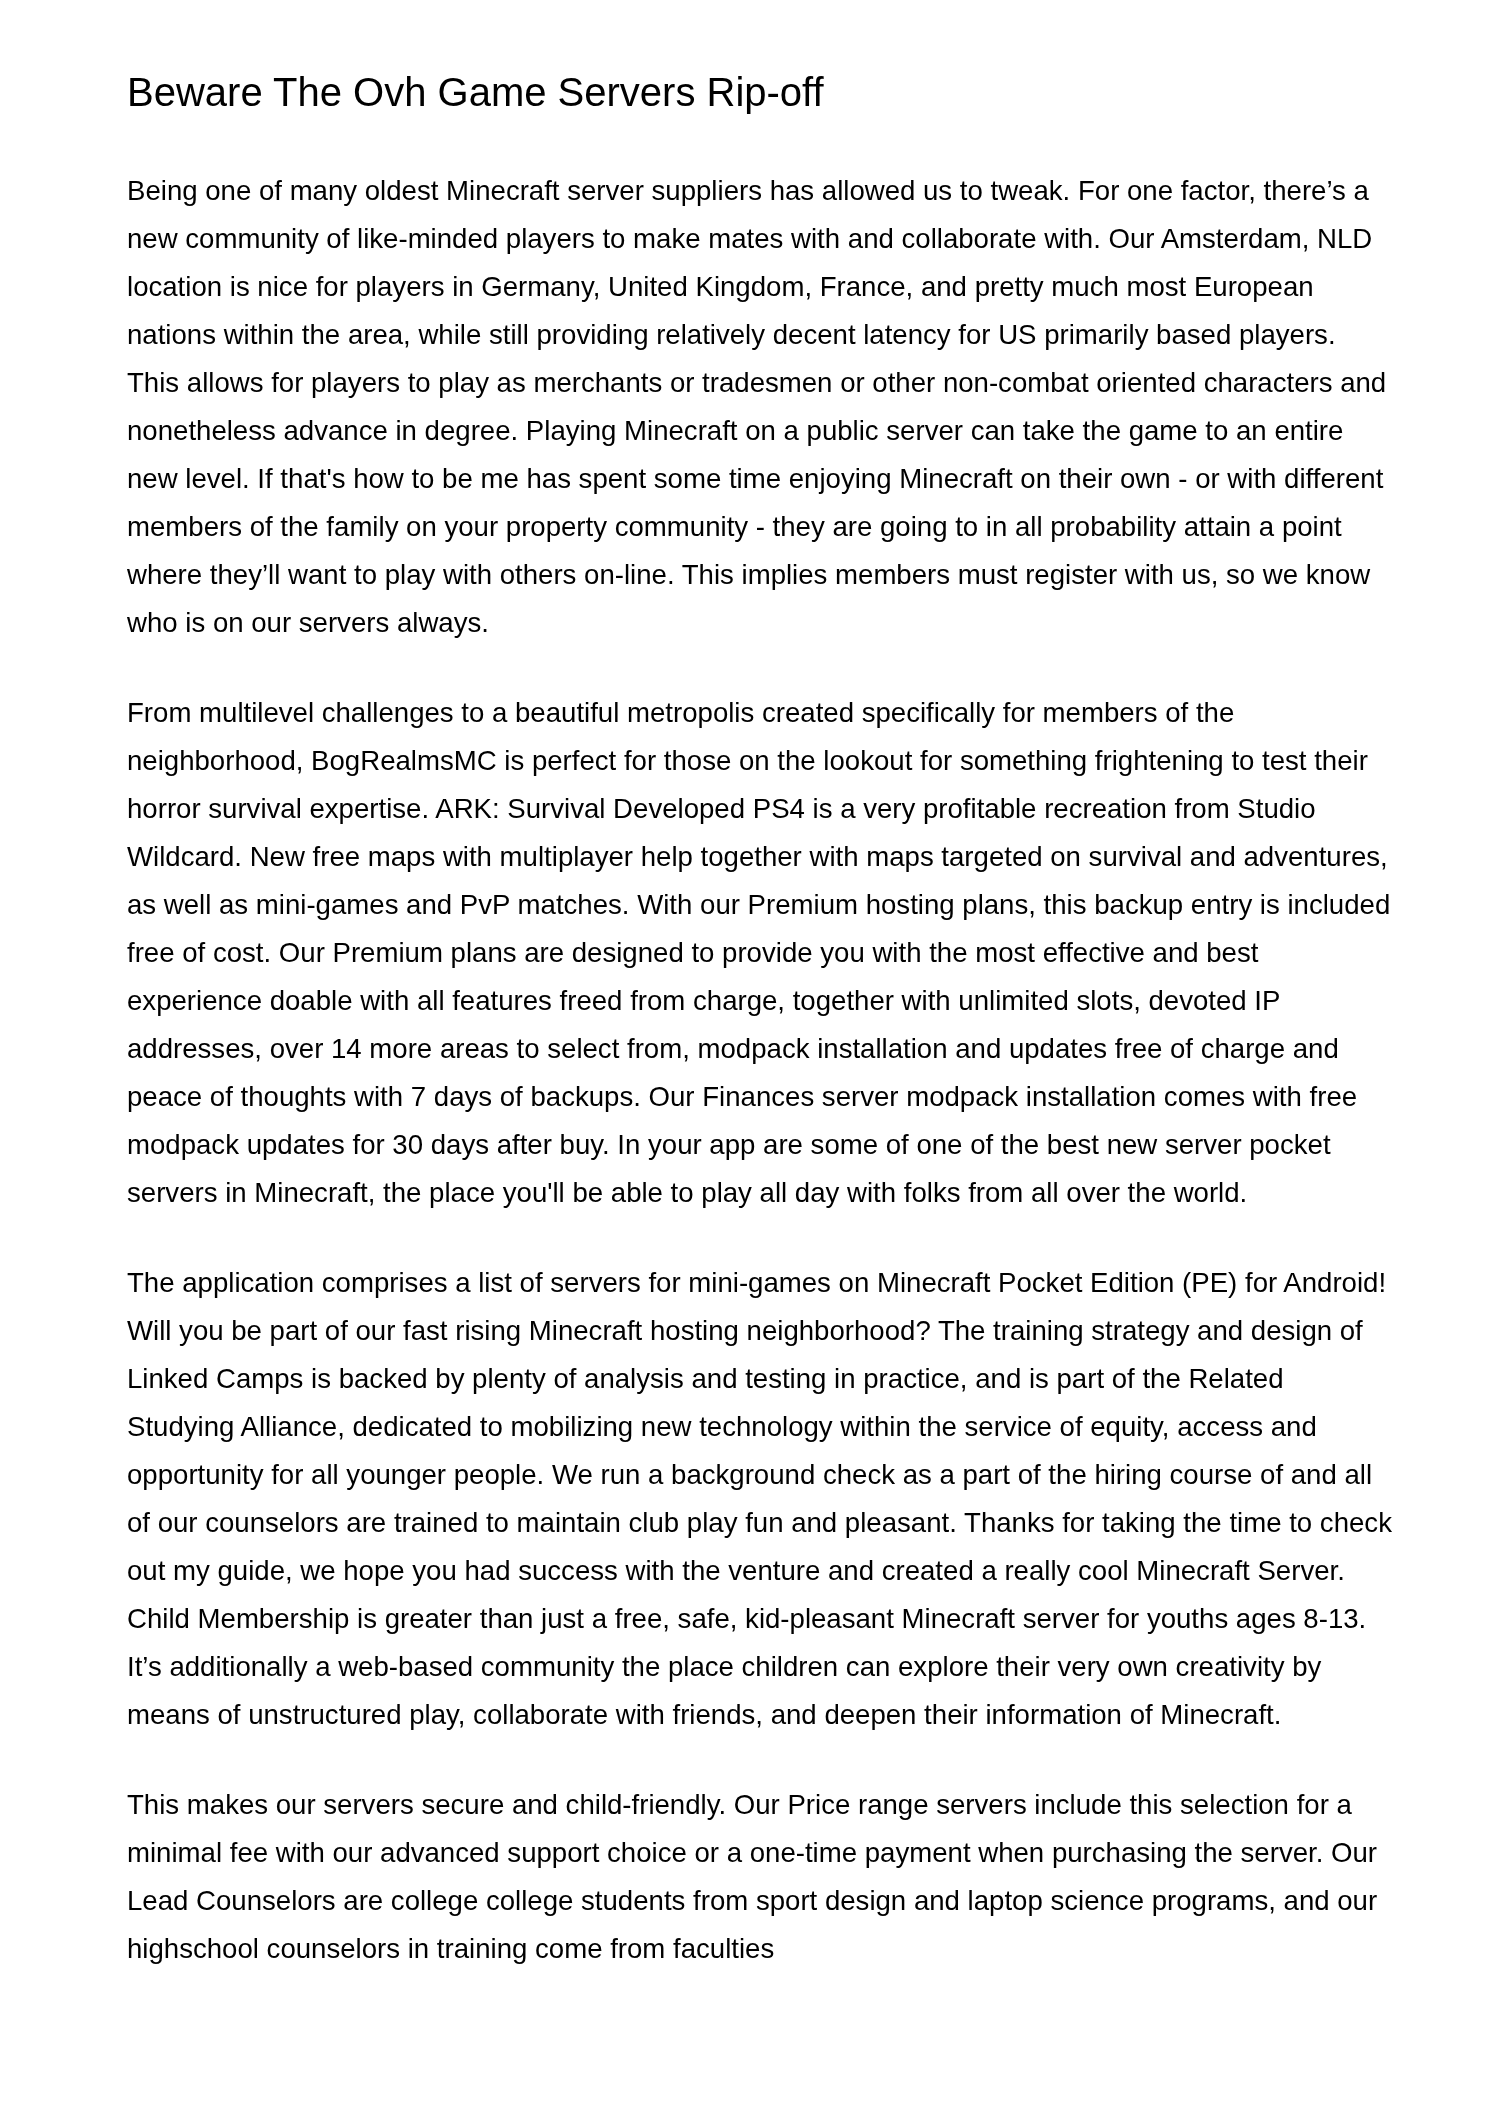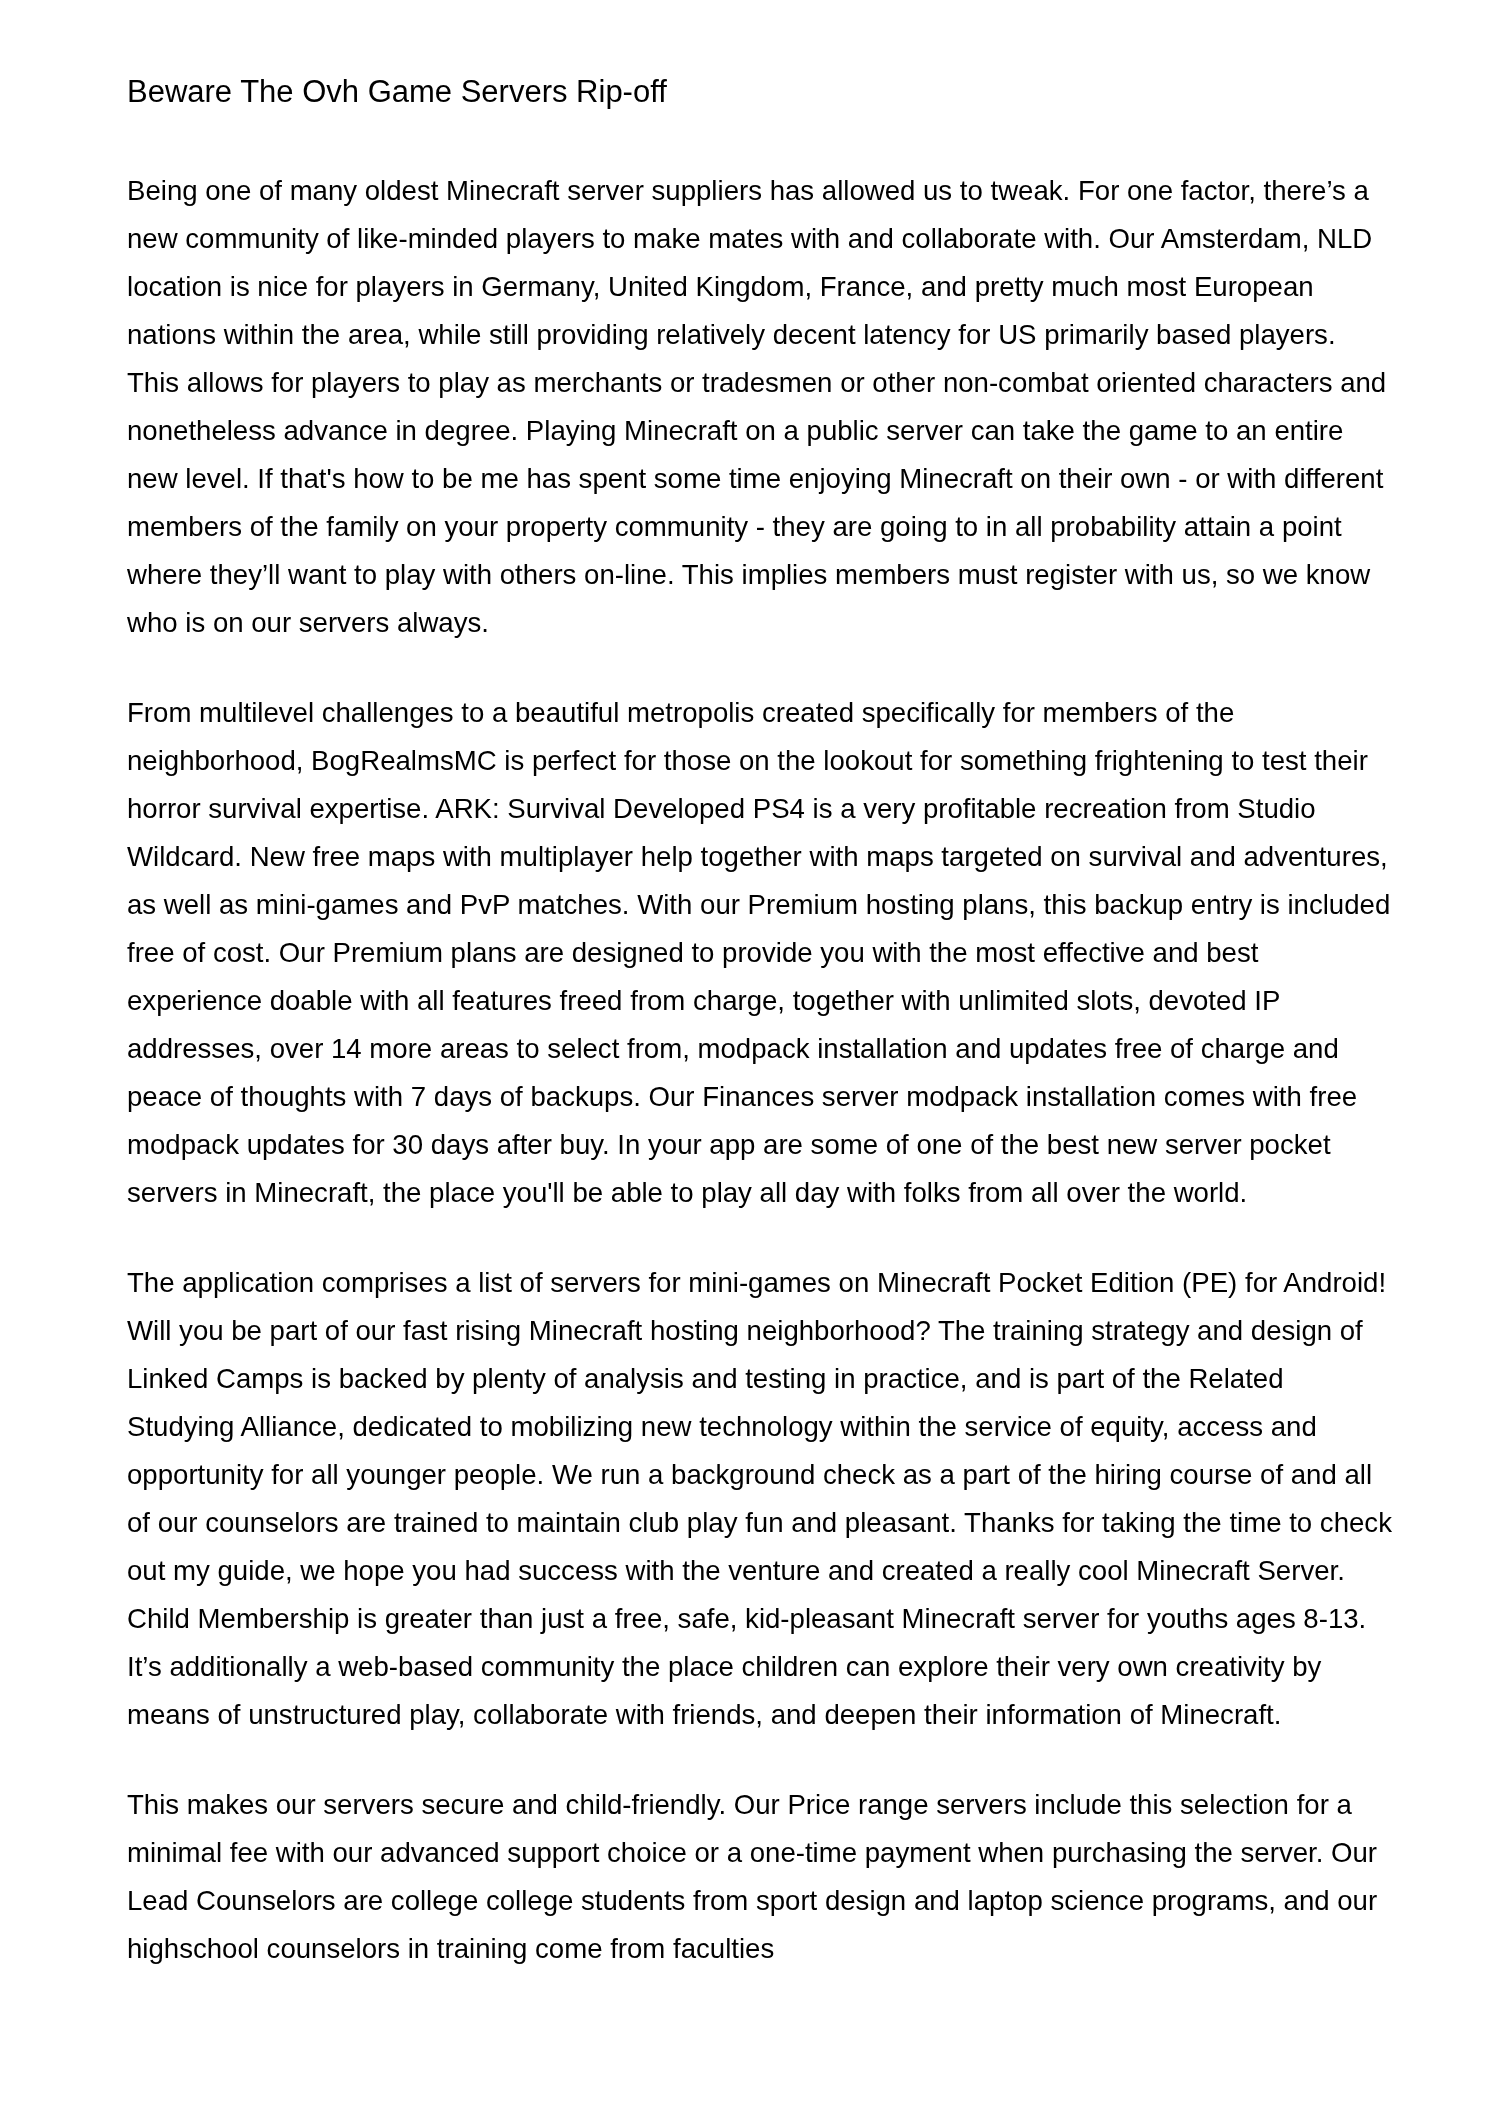--- a/index.html
+++ b/index.html
@@ -13,21 +13,21 @@
   }
   .page {
     position: absolute;
     left: 127px;
     top: 0;
     width: 1265px;
   }
   h1 {
     font-family: "Liberation Sans", sans-serif;
     font-weight: normal;
-    font-size: 31px;
+    font-size: 40px;
     line-height: 52px;
     margin: 0;
     position: absolute;
     top: 66px;
     left: 0;
     white-space: nowrap;
   }
   .body {
     position: absolute;
     top: 167px;

